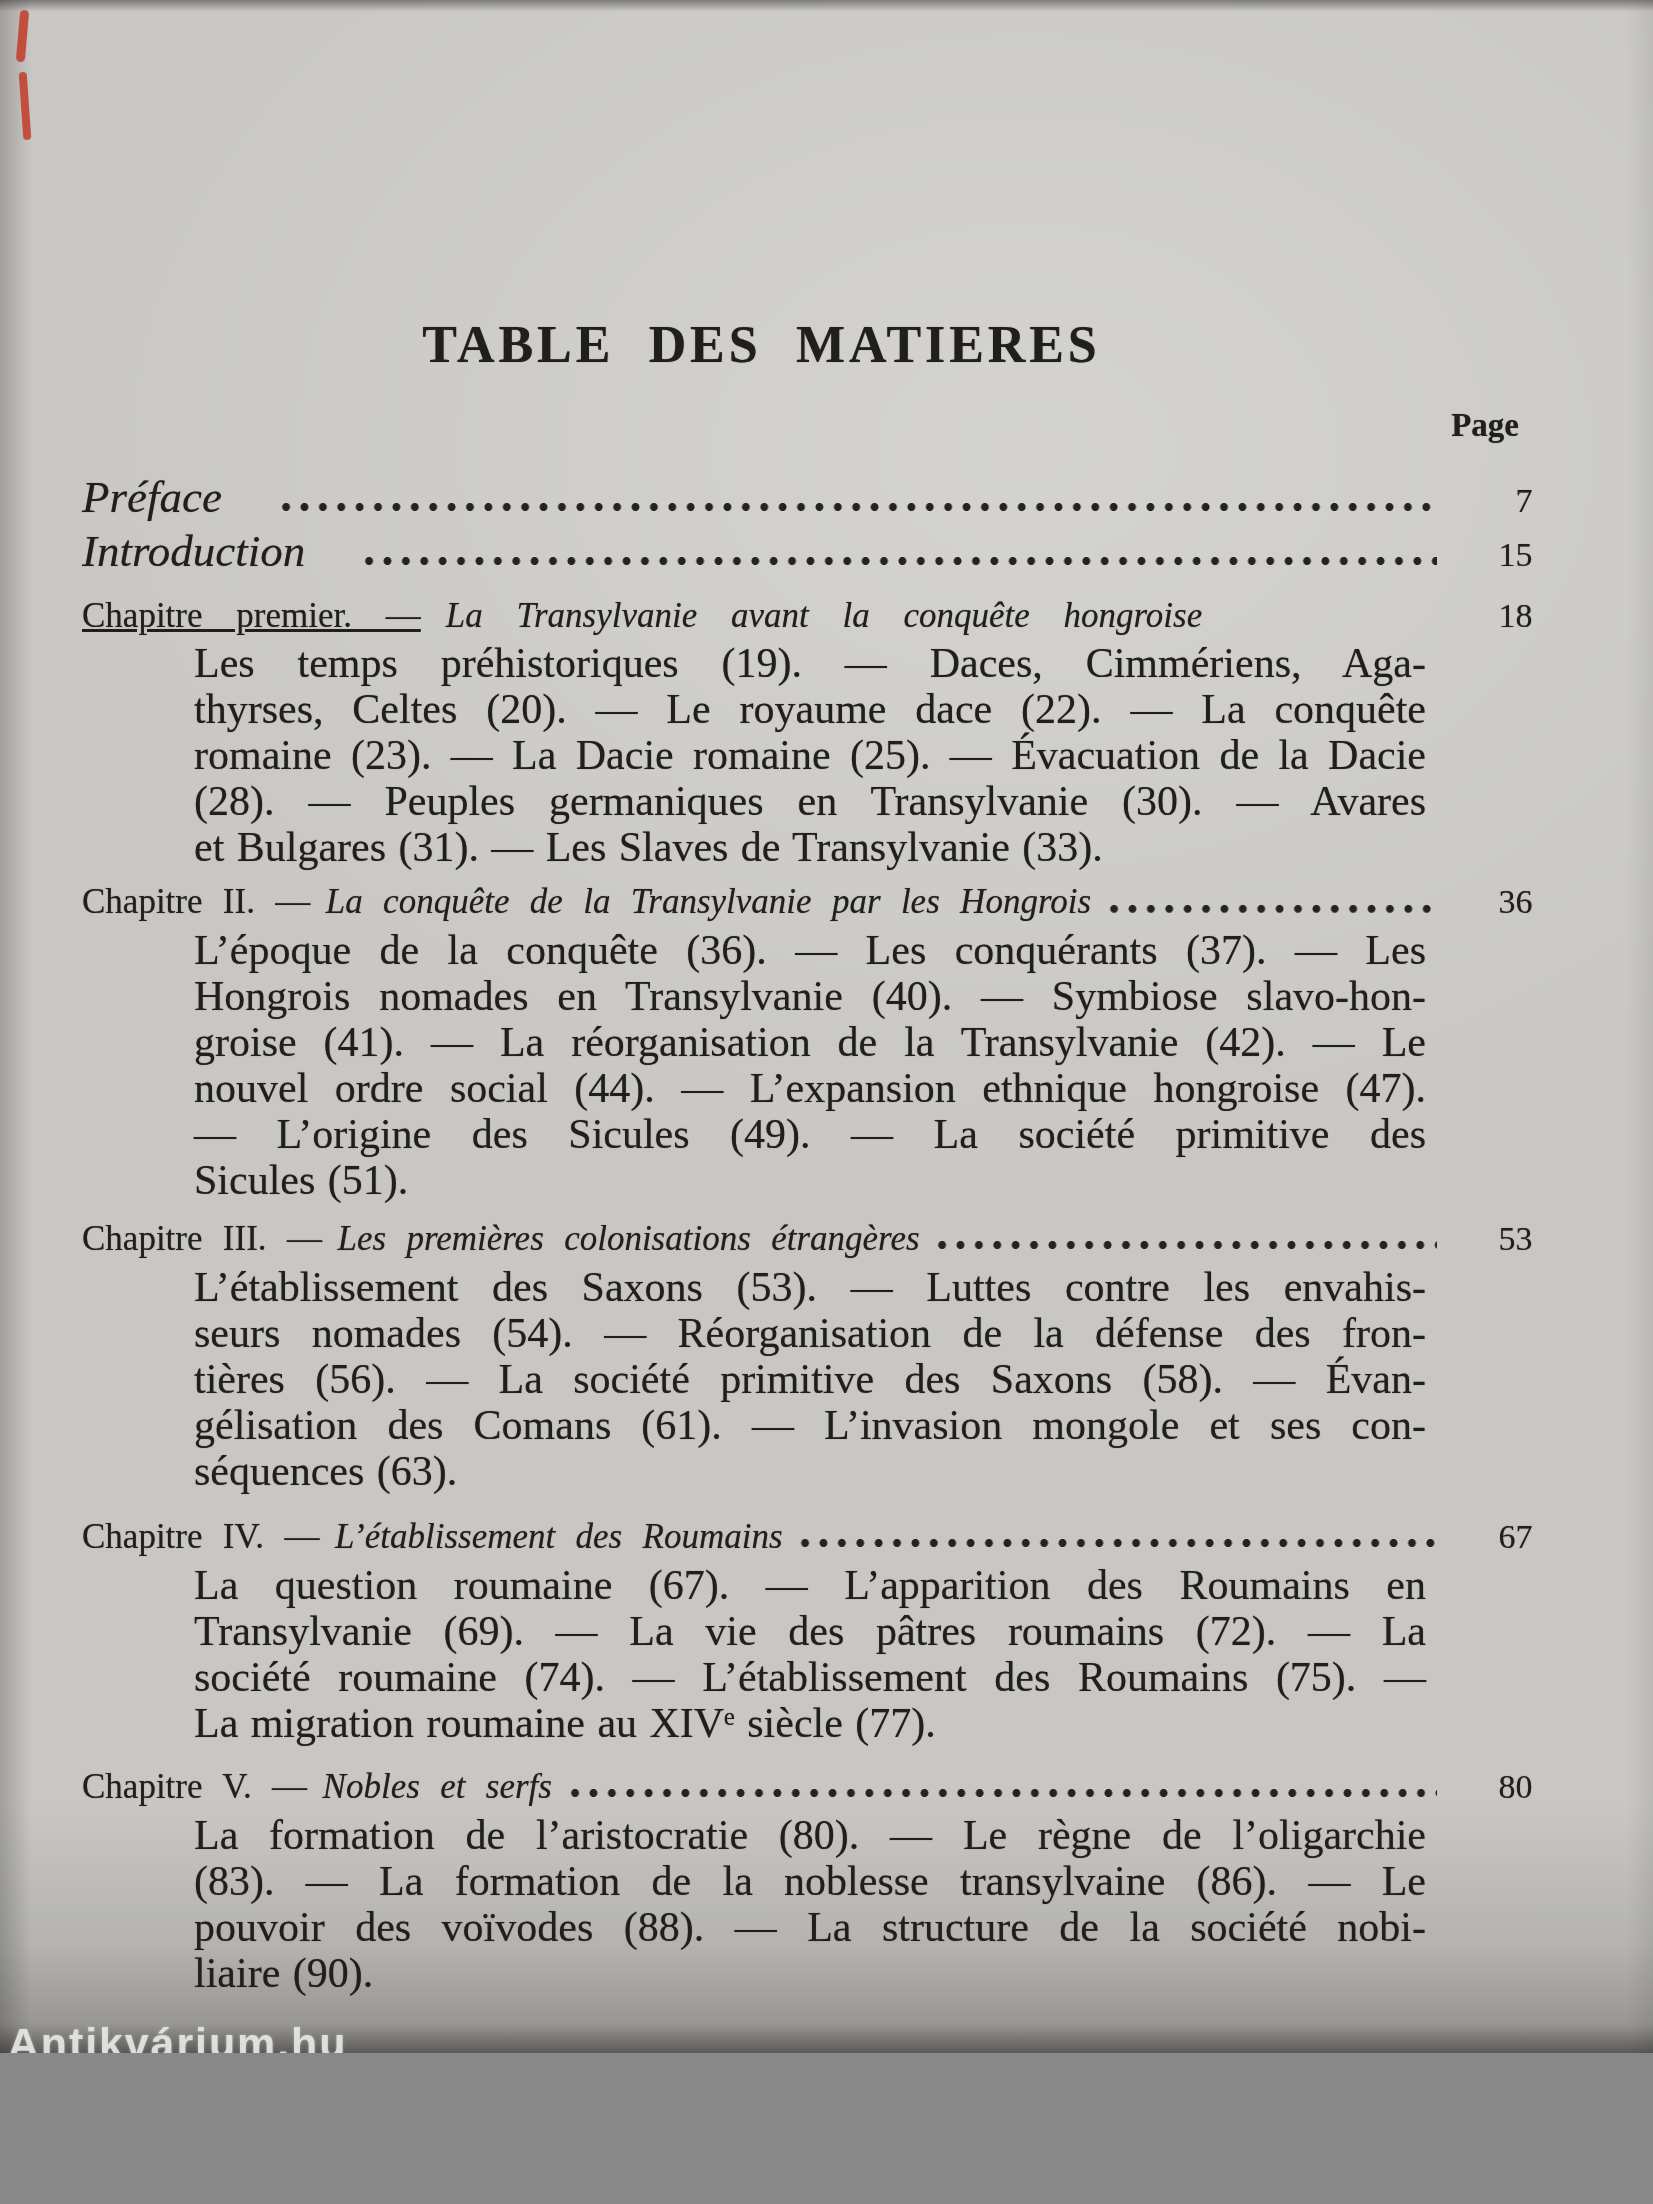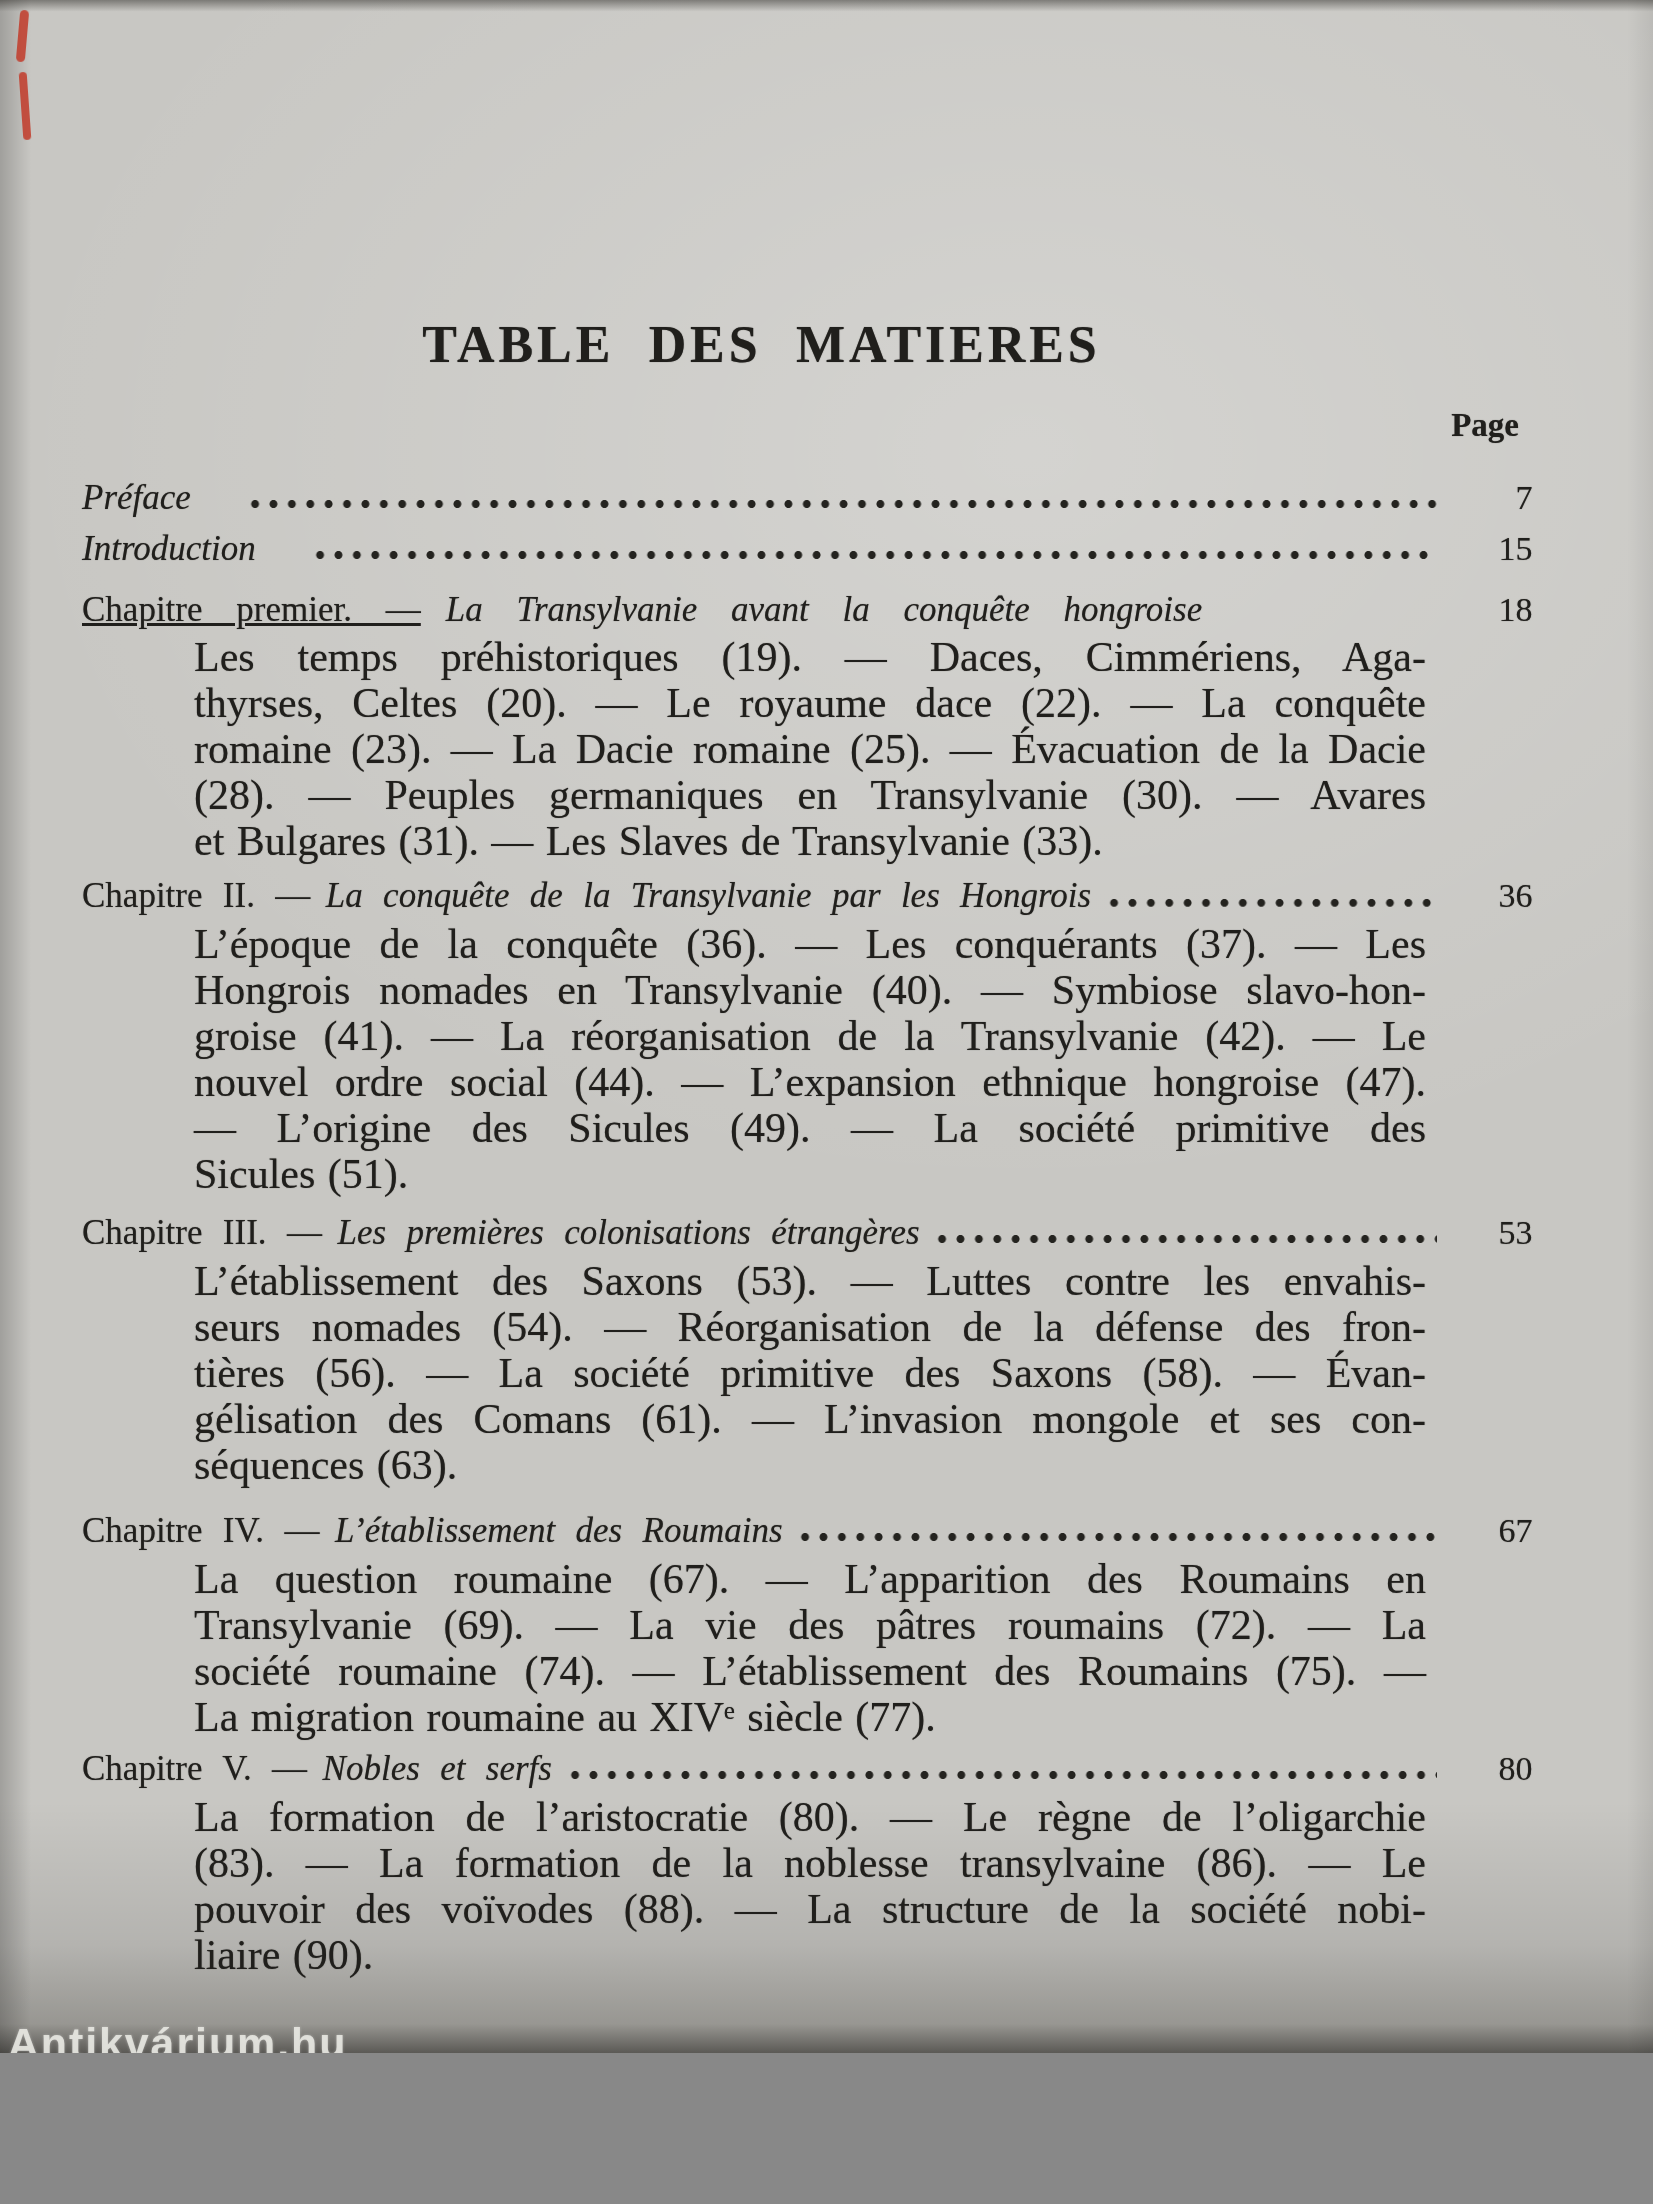--- a/index.html
+++ b/index.html
@@ -18,33 +18,33 @@
   .content { position:absolute; left:82px; top:0; width:1462px; padding-top:315px;
              text-shadow:0 0 1px rgba(25,23,20,0.55); }
   .title { margin:0 103px 0 0; font-weight:bold; font-size:52px; line-height:60px;
            text-align:center; letter-spacing:3.9px; word-spacing:17.5px; }
   .page-header { margin-top:29px; font-weight:bold; font-size:33px; line-height:43px;
                  text-align:right; padding-right:25px; }
   .entry-line { display:flex; align-items:baseline; font-size:35px; line-height:47px; }
   .front { font-style:italic; }
   .front-1 { margin-top:27px; }
   .front-2 { margin-top:4px; }
-  .front .entry-label { font-size:35px; }
+  .front .entry-label { font-size:45px; }
   .front .leader { margin-left:53px; }
   .leader { flex:1 1 auto; height:9.7px;
     background-image:radial-gradient(circle, #24231f 3.5px, rgba(0,0,0,0) 4.3px);
     background-size:18.4px 9.7px; background-position:1.9px center; background-repeat:repeat-x;
     margin:0 13.6px -1px 11.6px; }
   .leader.blank { background:none; }
   .pagenum { flex:0 0 auto; width:82px; padding-right:11.6px; text-align:right;
              font-style:normal; font-size:34px; }
   .ch-label { margin-right:15.5px; word-spacing:11.6px; white-space:pre; }
   .ch-title { font-style:italic; word-spacing:11.6px; }
   .ch-1 { margin-top:13.6px; } .ch-2 { margin-top:7.8px; } .ch-3 { margin-top:11.6px; }
-  .ch-4 { margin-top:19.4px; } .ch-5 { margin-top:5px; }
+  .ch-4 { margin-top:19.4px; } .ch-5 { margin-top:17px; }
   .ch-1 .ch-label { word-spacing:25px; margin-right:25px;text-decoration:underline; }
   .ch-1 .ch-title { word-spacing:25px; }
   .body { margin:1.9px 118px 0 112px; }
   .bline { font-size:42px; line-height:46px; text-align:justify; text-align-last:justify;
            word-spacing:1.9px; }
   .bline.last { text-align-last:left; }
   .folio { margin:92px 0 0 49px; text-align:center; font-style:italic; font-size:41px; line-height:49px; }
   .watermark { position:absolute; left:7.8px; bottom:-13.6px;
     font-family:"Liberation Sans","DejaVu Sans",sans-serif; font-weight:bold;
     font-size:43px; line-height:47px; letter-spacing:1.9px;

